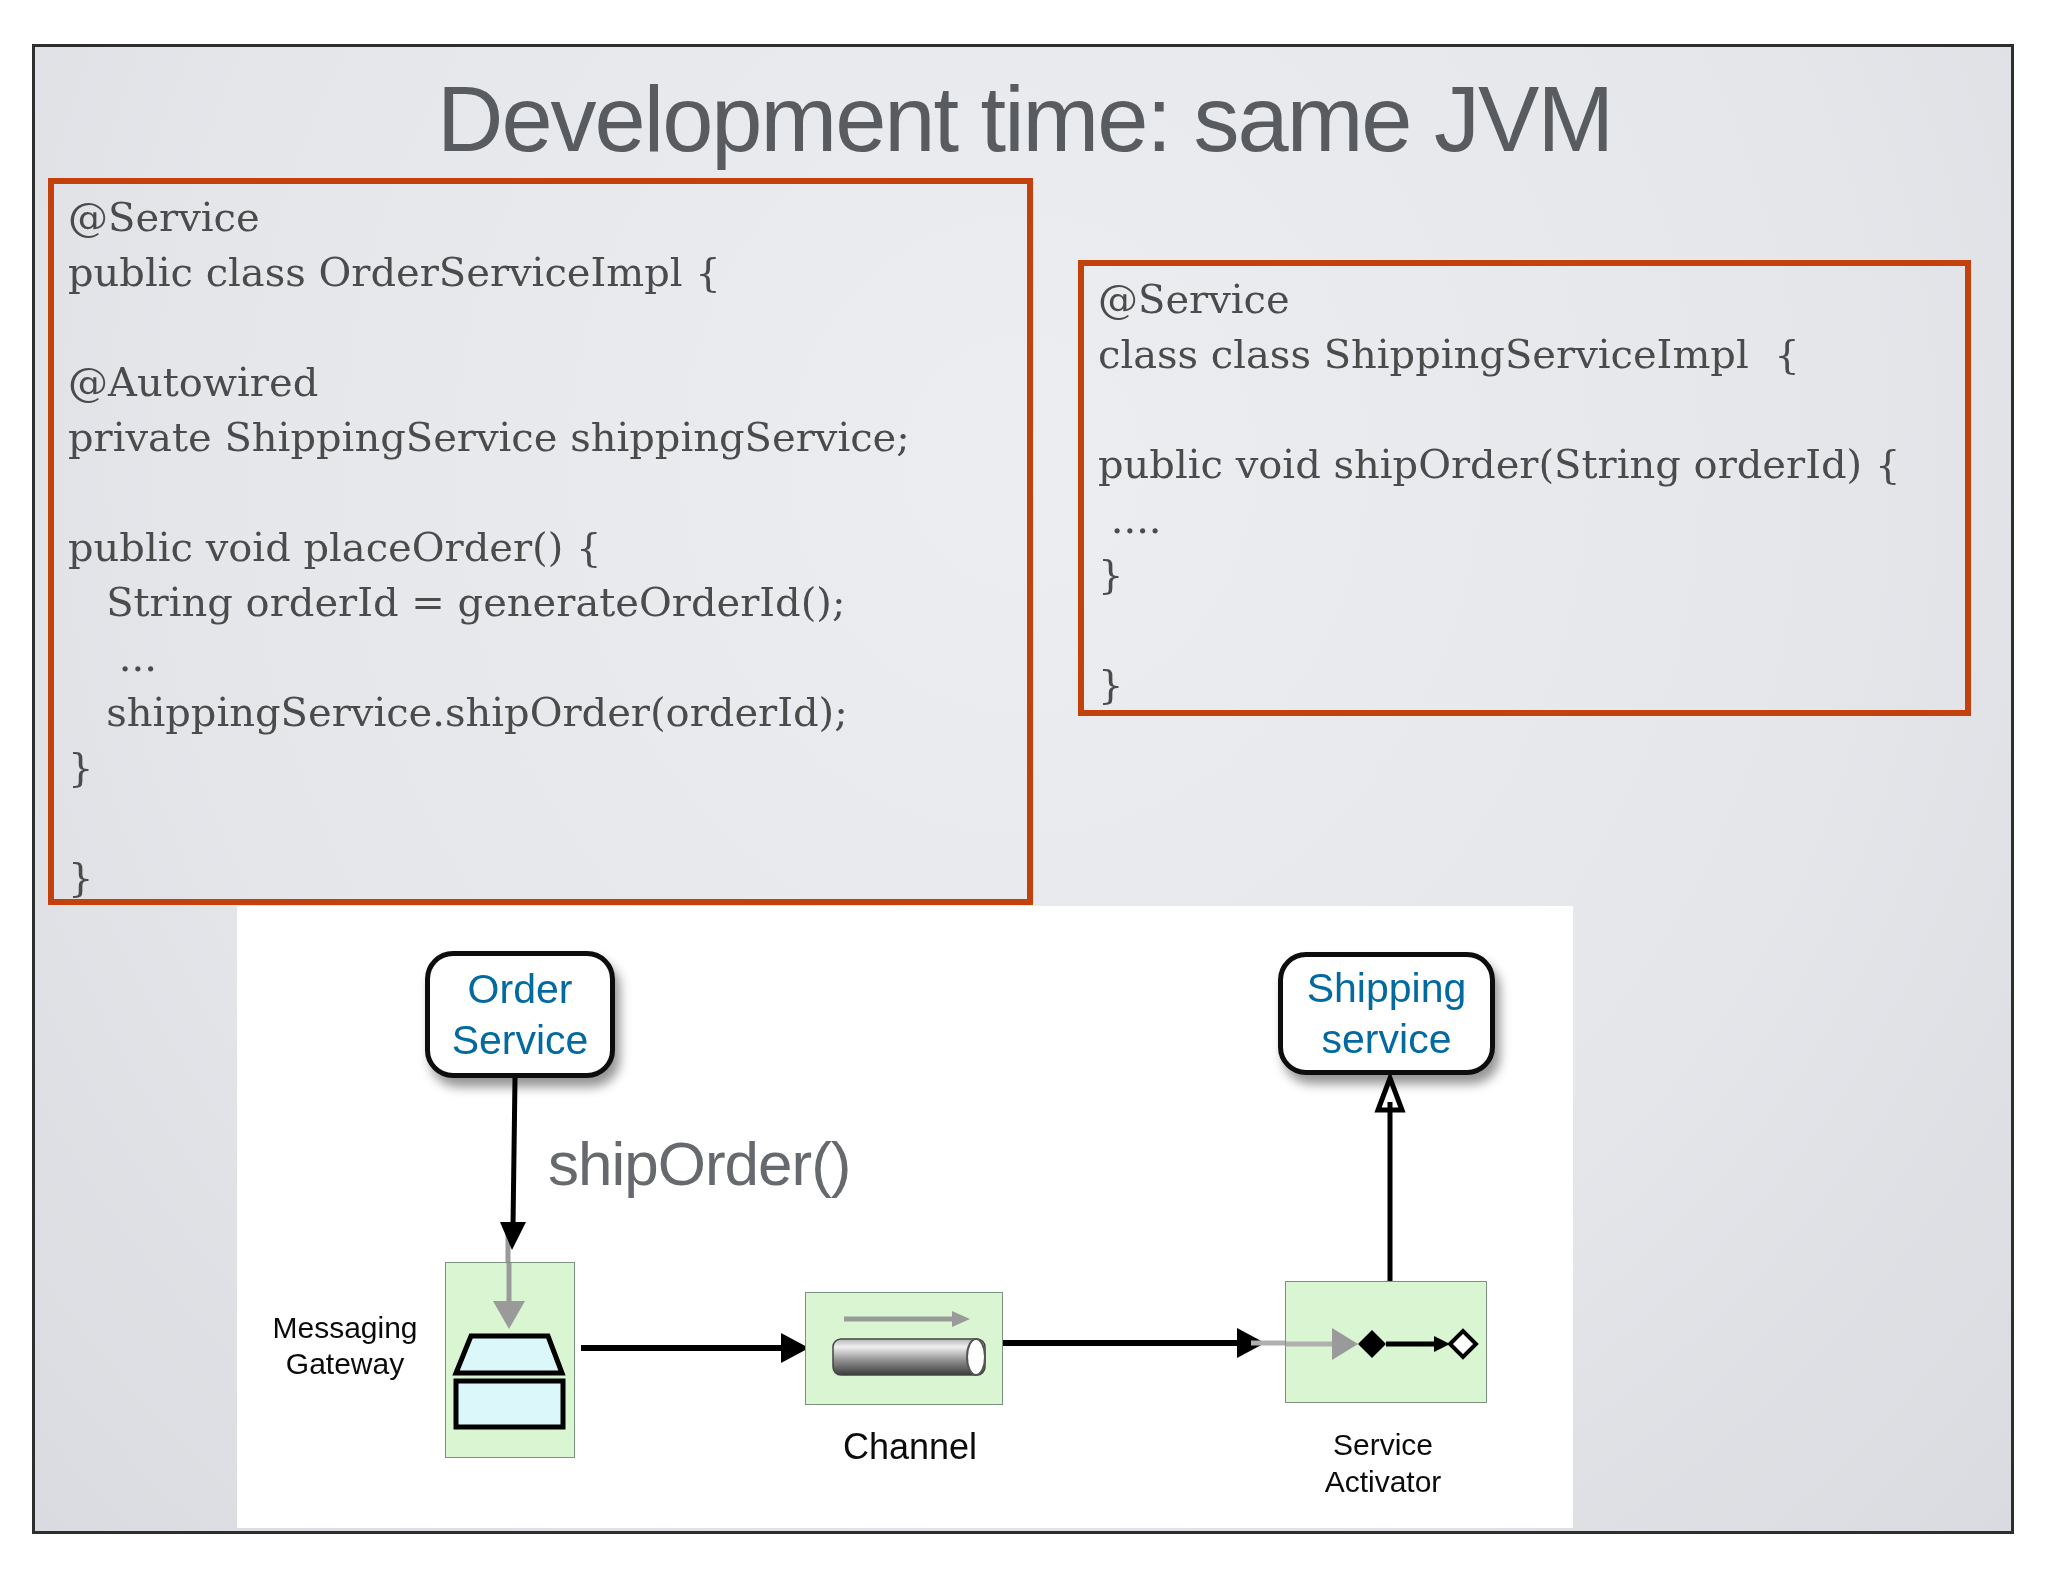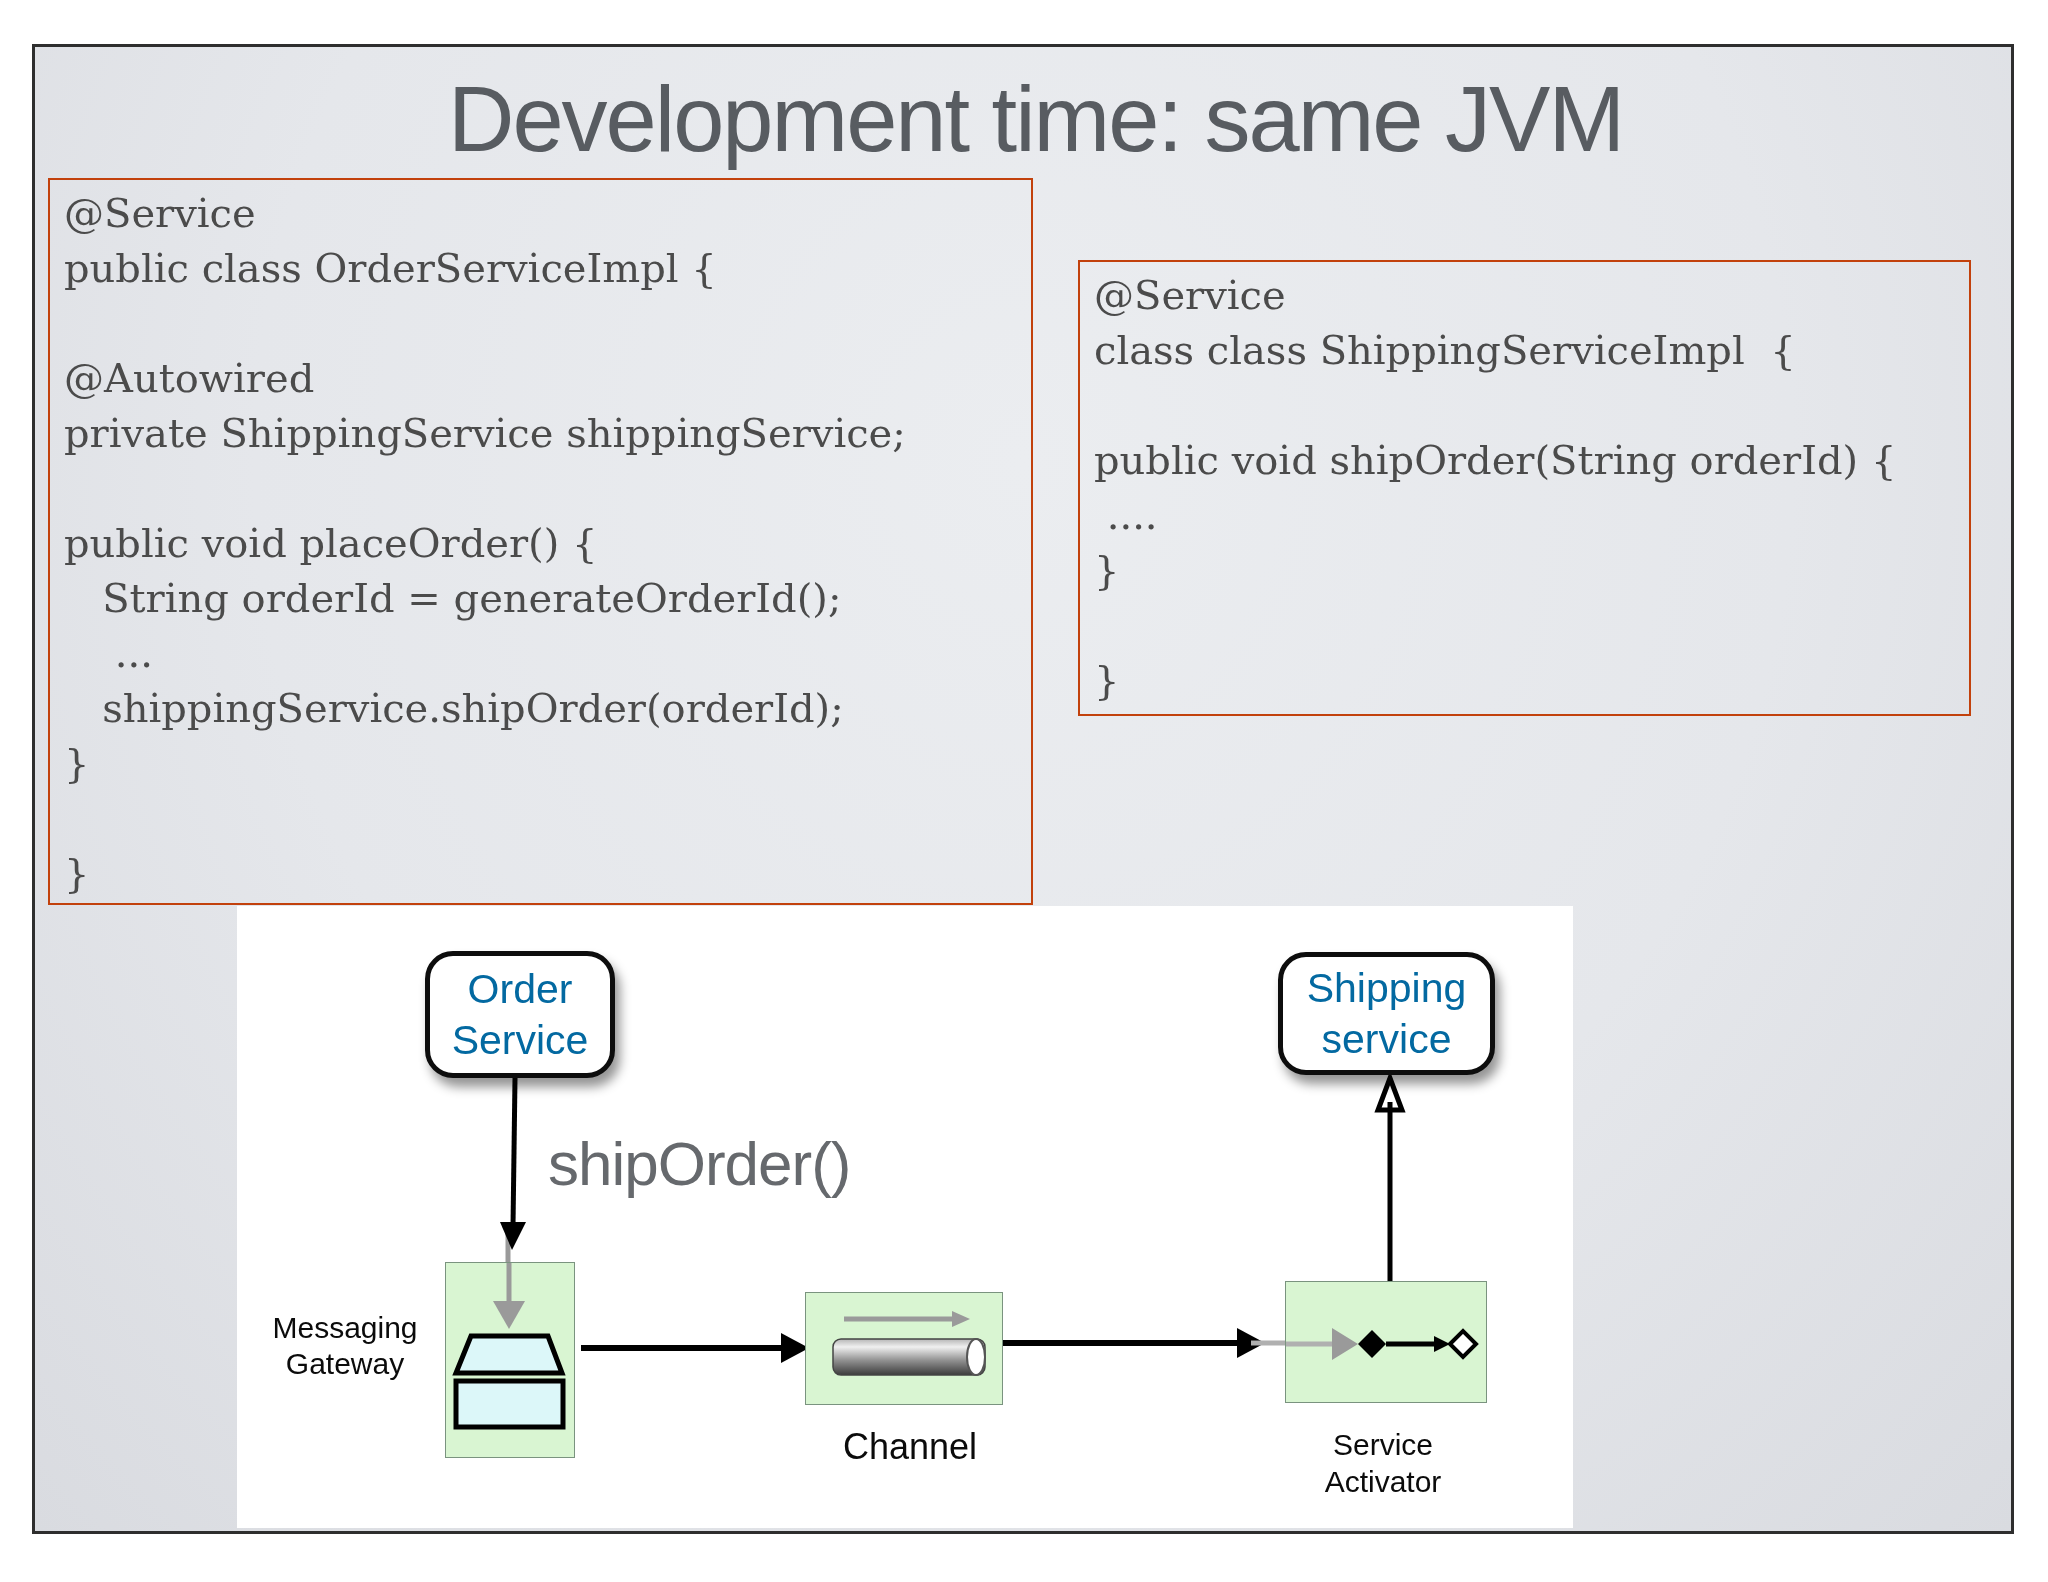--- a/index.html
+++ b/index.html
@@ -2,22 +2,22 @@
 <html><head>
 <meta charset="utf-8">
 <style>
   html,body{margin:0;padding:0;background:#ffffff;}
   .page{position:relative;width:2048px;height:1582px;background:#ffffff;overflow:hidden;
         font-family:"Liberation Sans",sans-serif;}
   .slide-bg{position:absolute;left:32px;top:44px;width:1982px;height:1490px;
         border:3px solid #2e2e2e;box-sizing:border-box;
         background:radial-gradient(ellipse at 50% 28%, #ebedf0 0%, #e5e7eb 55%, #d9dbe0 100%);}
   .slide-title{position:absolute;left:32px;top:64px;width:1985px;text-align:center;
-        font-size:92px;font-weight:200;letter-spacing:-2px;color:#585c61;line-height:1.2;margin-left:11px;}
-  .code-box{position:absolute;border:2px solid #c2410c;box-sizing:border-box;overflow:hidden;
+        font-size:92px;font-weight:200;letter-spacing:-2px;color:#585c61;line-height:1.2;}
+  .code-box{position:absolute;border:6px solid #c2410c;box-sizing:border-box;overflow:hidden;
         padding:6px 0 0 14px;}
   .code-box.left{left:48px;top:178px;width:985px;height:727px;}
   .code-box.right{left:1078px;top:260px;width:893px;height:456px;}
   .code-line{font-family:"DejaVu Serif","Liberation Serif",serif;font-size:40px;color:#4b4b4b;
         line-height:55px;height:55px;white-space:pre;}
   .diagram-panel{position:absolute;left:237px;top:906px;width:1336px;height:622px;background:#ffffff;}
   .main-arrows{position:absolute;left:0;top:0;}
   .node-box{position:absolute;background:#ffffff;border:5px solid #0d0d0d;border-radius:28px;
         box-sizing:border-box;display:flex;flex-direction:column;align-items:center;justify-content:center;
         box-shadow:5px 9px 11px rgba(0,0,0,0.42);font-size:41px;color:#0369a1;line-height:1.22;text-align:center;}

